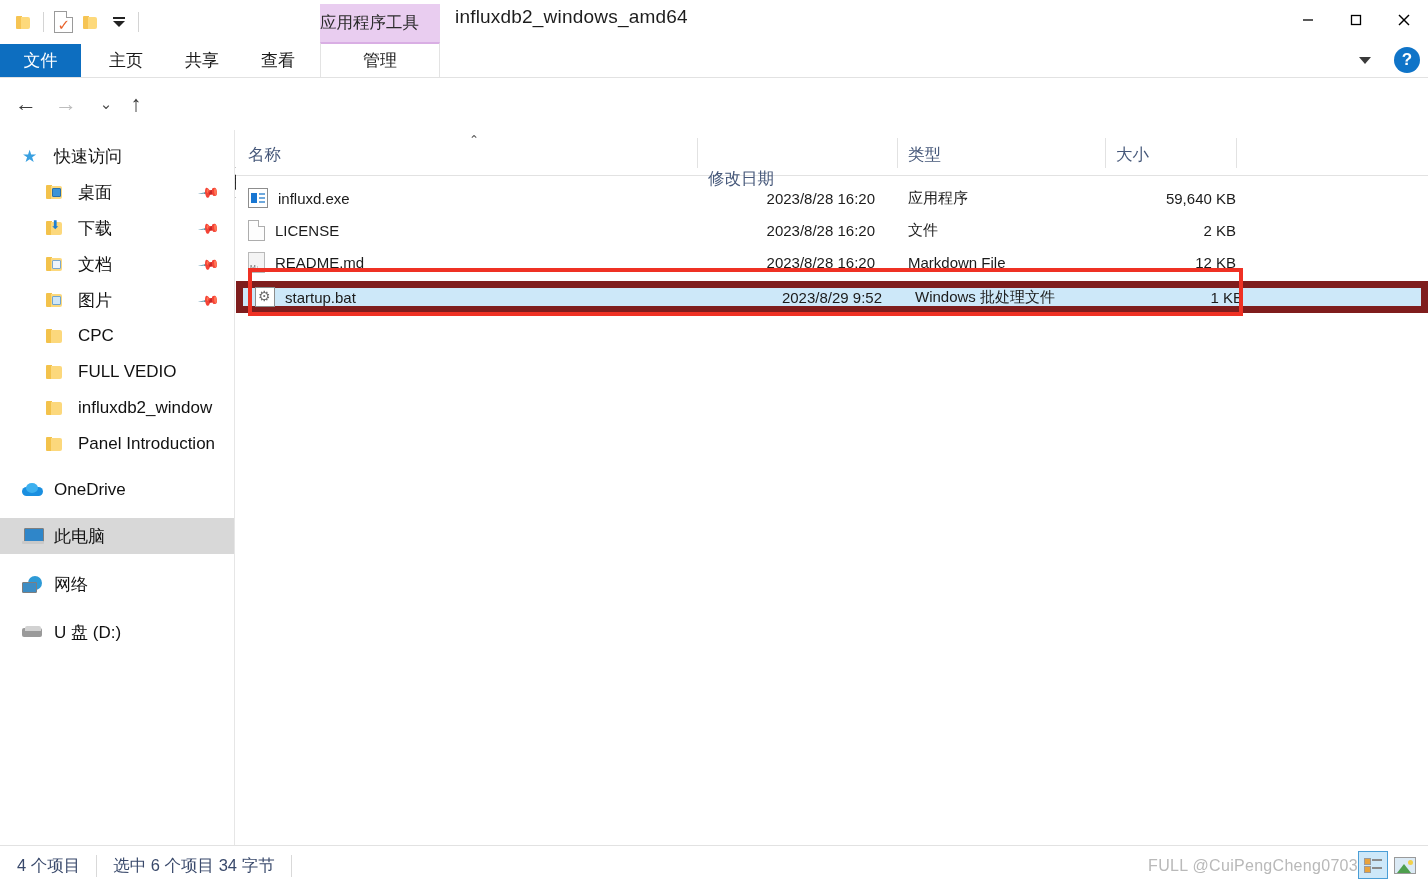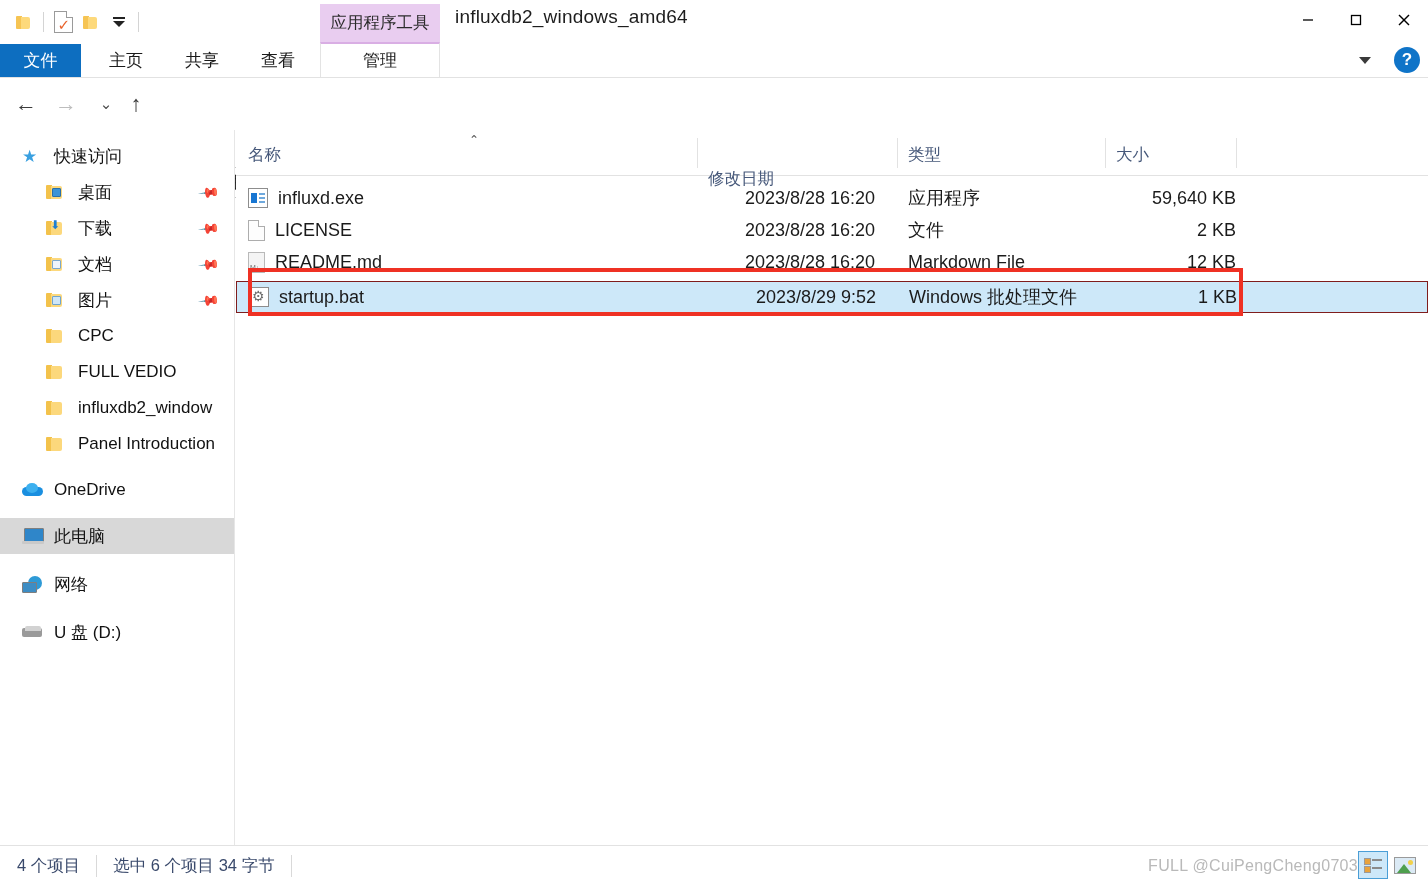--- a/index.html
+++ b/index.html
@@ -66,21 +66,21 @@
     border-top: 6px solid #222;
   }
   .dropdown-bar {
     width: 12px; height: 2px; background: #222; margin-bottom: 2px;
   }
 
   .contextual-tab-group {
     position: absolute; left: 320px; top: 4px;
     width: 120px; height: 38px;
     background: #e9cdf0;
-    display: flex; align-items: center; justify-content: center;
+    display: flex; align-items: center; justify-content: flex-start;
   }
   .contextual-tab-group span {
     font-size: 16.5px; color: #2b2b2b;
   }
   .win-title {
     position: absolute; left: 455px; top: 6px;
     font-size: 19px; color: #1d1d1d; letter-spacing: 0.2px;
   }
 
   .wincontrols {
@@ -299,23 +299,23 @@
     position: absolute; top: 8px; width: 1px; height: 30px; background: #e2e2e2;
   }
   .sort-caret {
     position: absolute; top: 3px; left: 233px;
     font-size: 12px; color: #5a5a5a;
   }
 
   .rows { position: relative; }
   .row {
     position: relative; display: flex; align-items: center;
-    height: 32px; font-size: 18px; color: #1b1b1b;
-  }
-  .row.selected { background: #cde8f9; border: 1px solid #7f1d1d; }
+    height: 32px; font-size: 15px; color: #1b1b1b;
+  }
+  .row.selected { background: #cde8f9; border: 7px solid #7f1d1d; }
   .cell-name {
     position: absolute; left: 12px; display: flex; align-items: center;
   }
   .cell-name .fname { margin-left: 10px; }
   .cell-date { position: absolute; left: 449px; width: 190px; text-align: right; }
   .cell-type { position: absolute; left: 672px; }
   .cell-size { position: absolute; left: 830px; width: 170px; text-align: right; }
 
   .fico { width: 20px; height: 20px; position: relative; }
   .fico-exe {

